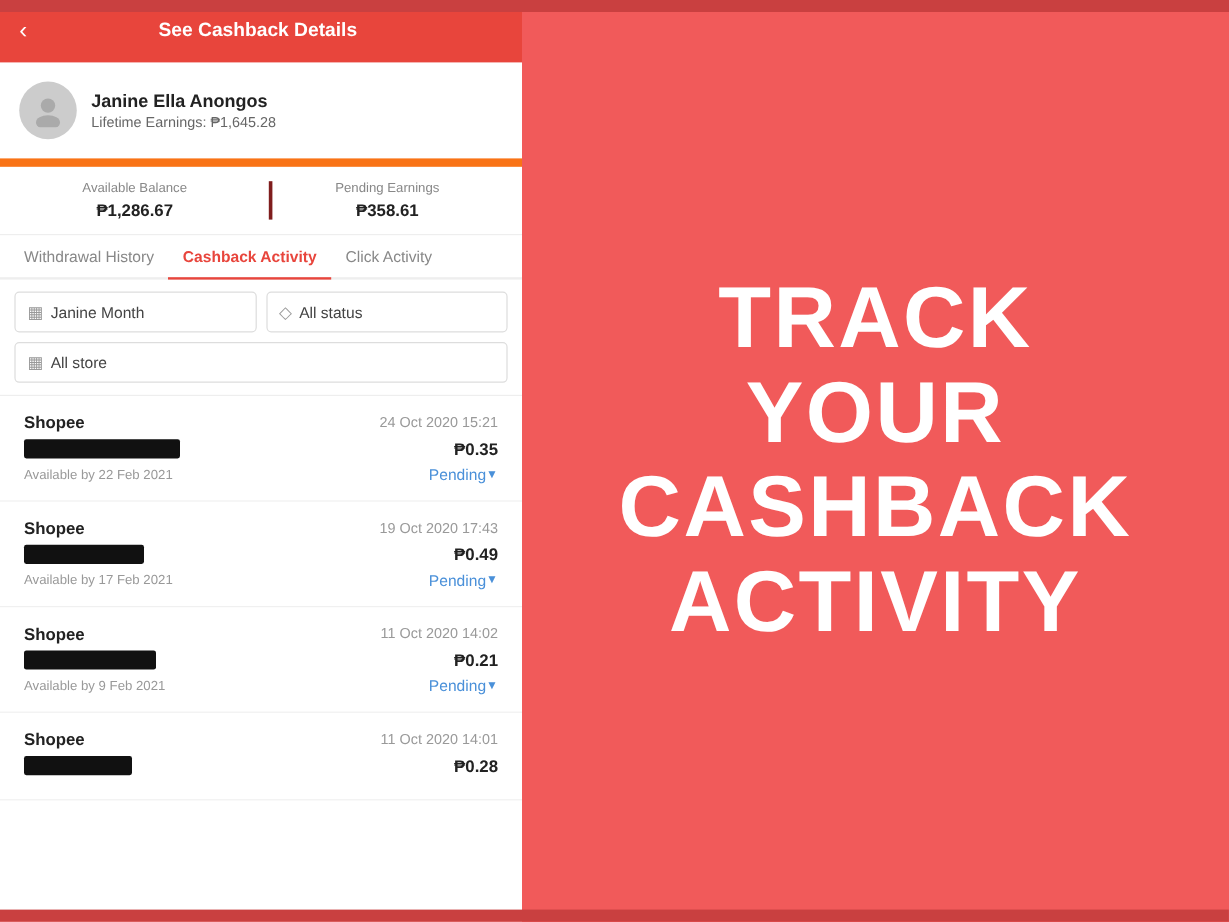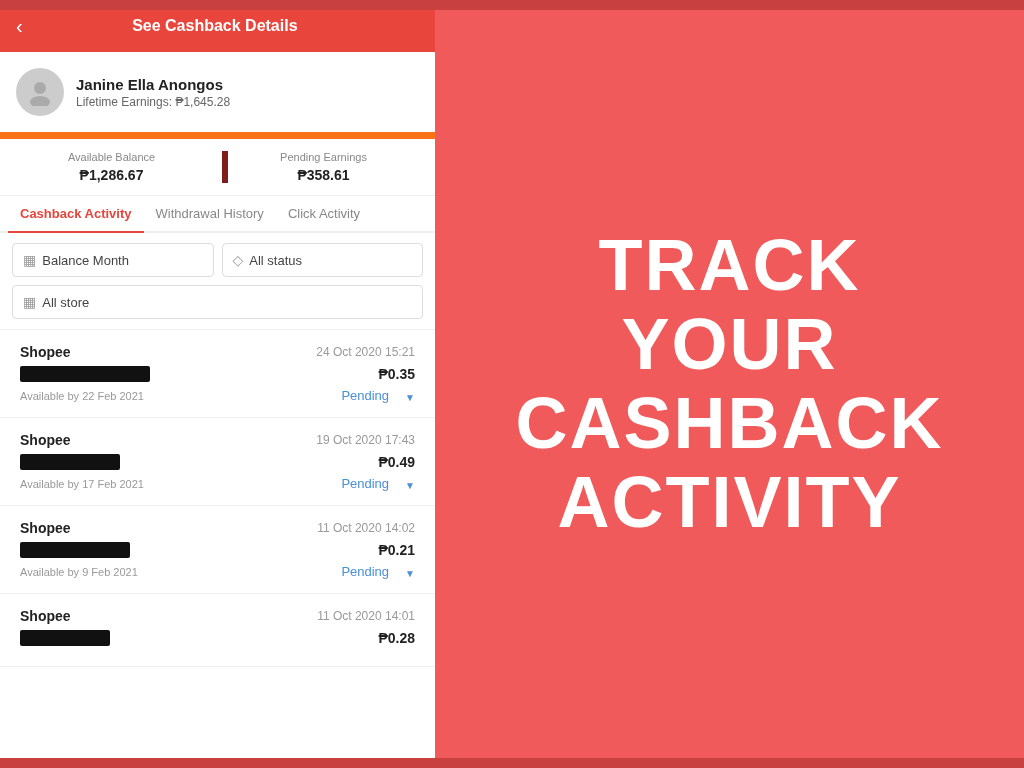--- a/index.html
+++ b/index.html
@@ -83,21 +83,21 @@
       display: flex;
       padding: 12px 16px;
       border-bottom: 1px solid #eee;
       gap: 15px;
     }
     .balance-item {
       flex: 1;
       text-align: center;
     }
     .balance-item + .balance-item {
-      border-left: 6px solid #7f1d1d;
+      border-left: 3px solid #7f1d1d;
     }
     .balance-label {
       font-size: 11px;
       color: #888;
       margin-bottom: 4px;
     }
     .balance-value {
       font-size: 14px;
       font-weight: 600;
       color: #222;
@@ -214,22 +214,22 @@
     }
     .available-by {
       font-size: 11px;
       color: #999;
     }
     .status-pending {
       font-size: 13px;
       color: #4A90D9;
       font-weight: 500;
       display: flex;
-      align-items: flex-end;
-      gap: 16px;
+      align-items: center;
+      gap: 0;
       cursor: pointer;
     }
     .chevron-down {
       font-size: 10px;
     }
 
     
     .right-panel {
       flex: 1;
       display: flex;
@@ -298,30 +298,30 @@
       <div class="balance-label">Available Balance</div>
       <div class="balance-value">₱1,286.67</div>
     </div>
     <div class="balance-item">
       <div class="balance-label">Pending Earnings</div>
       <div class="balance-value">₱358.61</div>
     </div>
   </div>
 
   <div class="tabs">
+    <div class="tab">Withdrawal History</div>
     <div class="tab active">Cashback Activity</div>
-    <div class="tab">Withdrawal History</div>
     <div class="tab">Click Activity</div>
   </div>
 
   <div class="filters">
     <div class="filter-row">
       <button class="filter-btn">
         <span class="filter-icon">▦</span>
-        <span>Balance Month</span>
+        <span>Janine Month</span>
       </button>
       <button class="filter-btn">
         <span class="filter-icon">◇</span>
         <span>All status</span>
       </button>
     </div>
     <div class="filter-row">
       <button class="filter-btn-full">
         <span class="filter-icon">▦</span>
         <span>All store</span>

